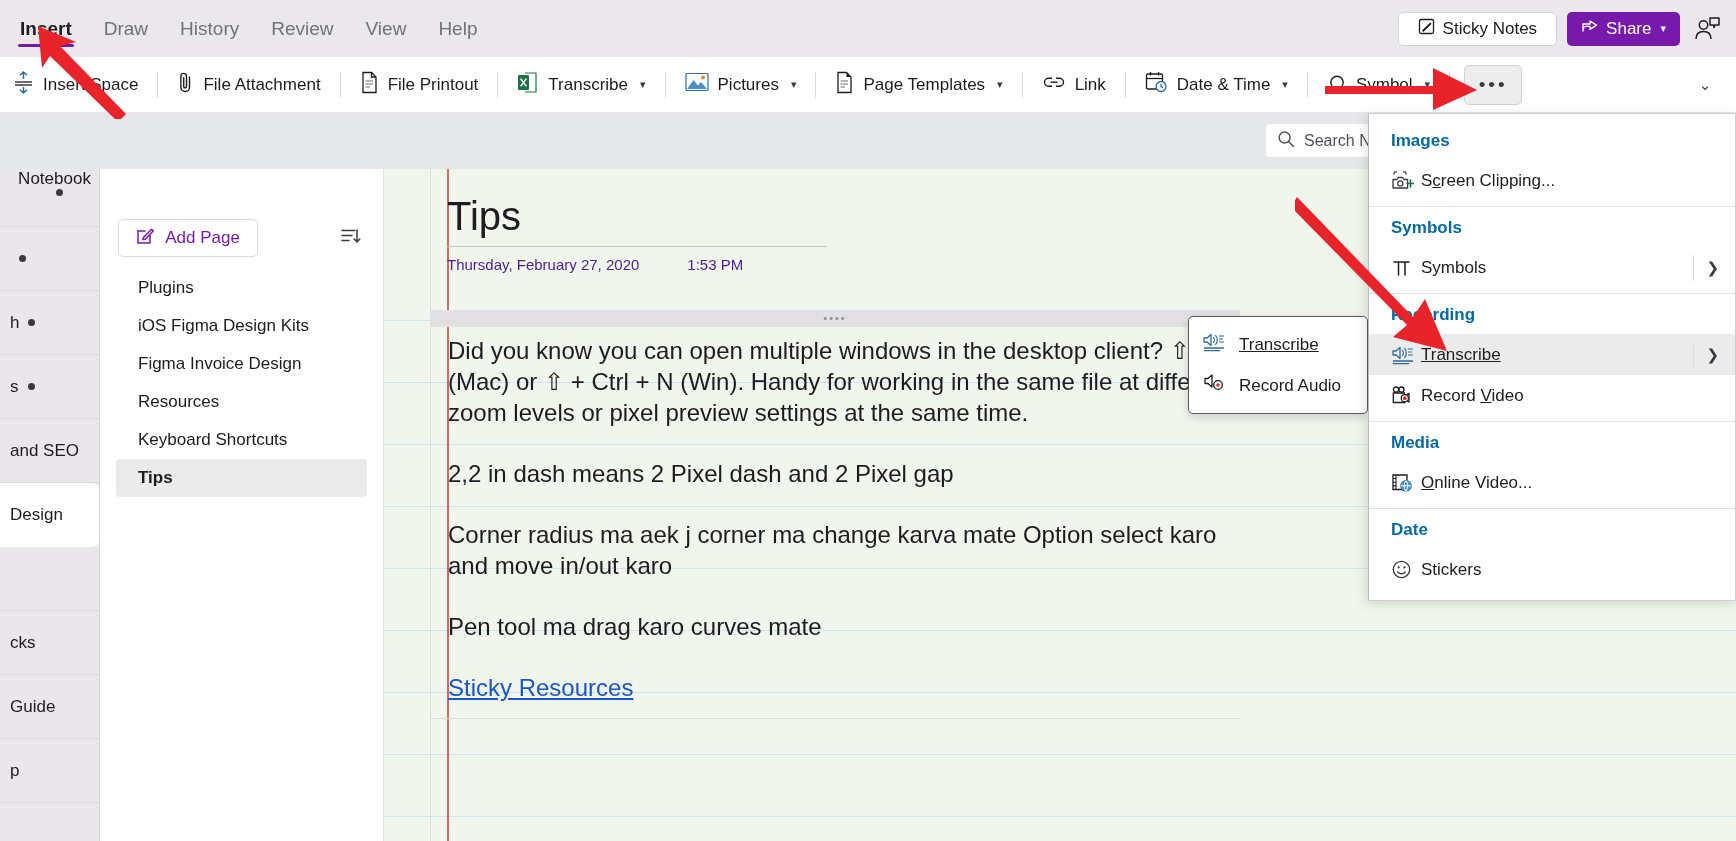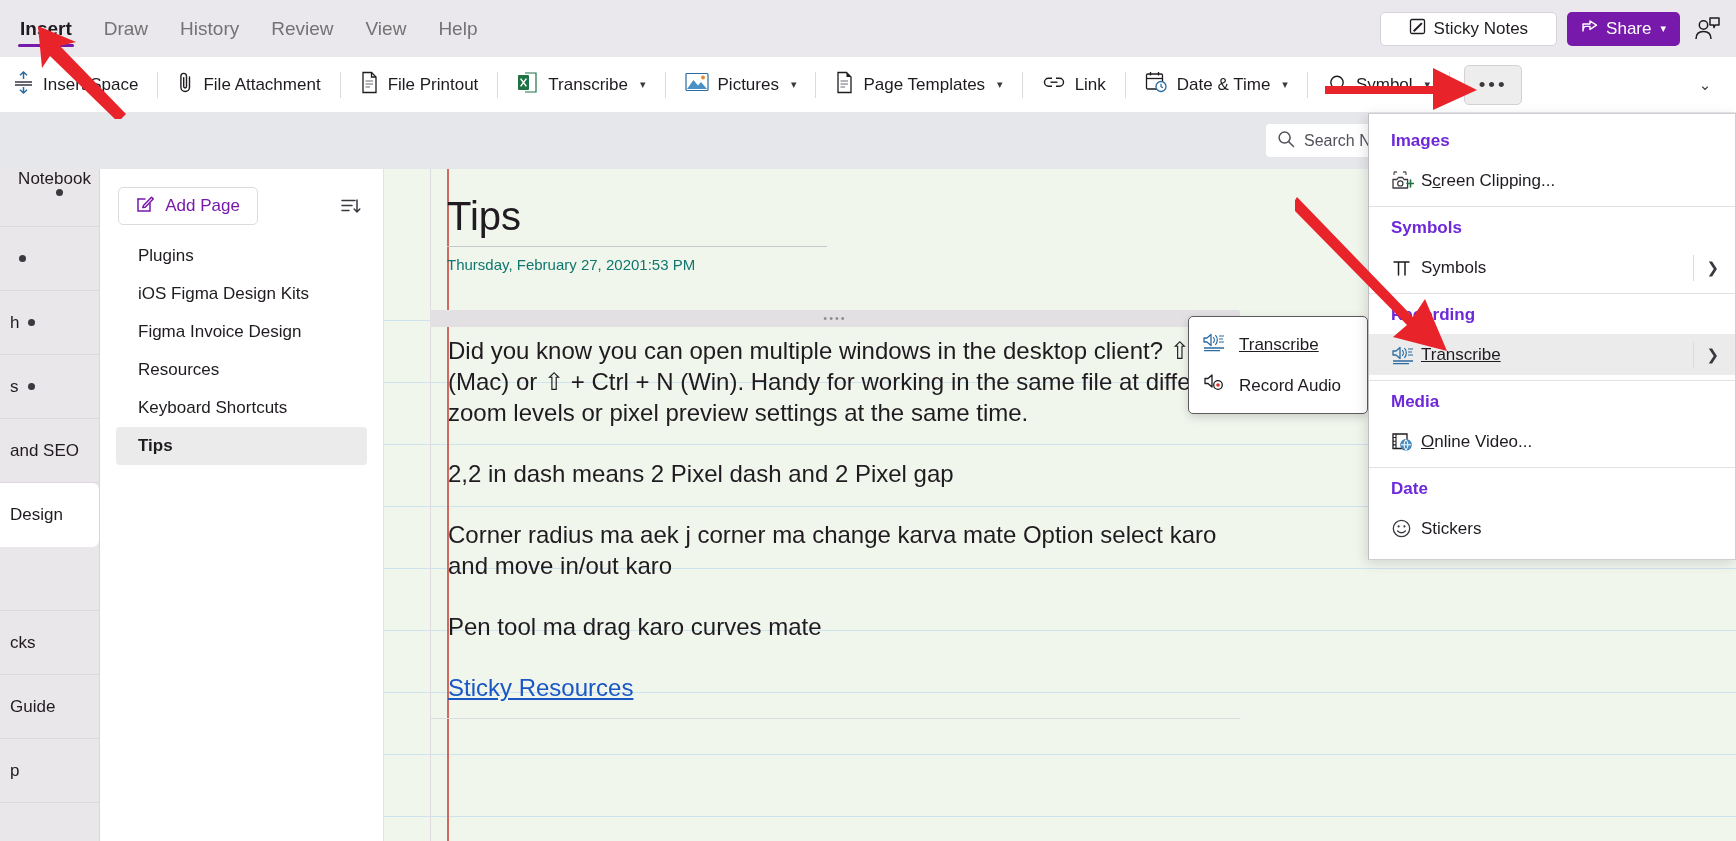--- a/index.html
+++ b/index.html
@@ -29,21 +29,21 @@
     content: ""; position: absolute; left: 14px; right: 14px; bottom: 10px;
     height: 3px; background: #7719aa; border-radius: 2px;
   }
   .menubar-right {
     margin-left: auto; display: flex; align-items: center; gap: 10px;
     padding-right: 12px;
   }
   .sticky-btn {
     display: flex; align-items: center; gap: 8px;
     background: #ffffff; border: 1px solid #d6d2da; border-radius: 5px;
-    height: 34px; padding: 0 28px; font-size: 17px; color: #1f1b20;
+    height: 34px; padding: 0 19px; font-size: 17px; color: #1f1b20;
     cursor: pointer;
   }
   .share-btn {
     display: flex; align-items: center; gap: 7px;
     background: #7719aa; color: #ffffff; border-radius: 5px;
     height: 34px; padding: 0 14px; font-size: 17px; cursor: pointer;
   }
   .share-caret { font-size: 11px; margin-left: 2px; }
   .person-icon { width: 34px; height: 34px; display:flex; align-items:center; justify-content:center; cursor:pointer; }
 
@@ -105,21 +105,21 @@
     border-top-right-radius: 7px; border-bottom-right-radius: 7px;
   }
   .rail-label { overflow: hidden; }
 
   
   .pagelist {
     position: absolute; left: 100px; top: 169px; width: 284px; height: 672px;
     background: #ffffff;
     border-right: 1px solid #e4e2e6;
   }
-  .addpage-row { display: flex; align-items: center; padding: 18px 16px 0 18px; }
+  .addpage-row { display: flex; align-items: flex-start; padding: 18px 16px 0 18px; margin-top: 32px; }
   .addpage-btn {
     display: flex; align-items: center; justify-content: center; gap: 10px;
     width: 140px; height: 38px; border: 1px solid #dedbe0; border-radius: 5px;
     background: #ffffff; color: #7719aa; font-size: 17px; cursor: pointer;
   }
   .sort-btn {
     margin-left: auto; width: 34px; height: 34px; display: flex;
     align-items: center; justify-content: center; cursor: pointer;
   }
   .page-items { margin-top: 12px; }
@@ -147,22 +147,22 @@
   }
   .title-block { position: absolute; left: 63px; top: 25px; }
   .note-title {
     font-size: 40px; color: #1f1b20; font-weight: normal; line-height: 1.1;
     font-family: "Liberation Sans", sans-serif;
   }
   .title-underline {
     width: 380px; height: 1px; background: #c9c6cc; margin-top: 8px;
   }
   .note-meta {
-    display: flex; margin-top: 9px;
-    font-size: 15px; color: #0f766e;
+    display: flex; gap: 48px; margin-top: 9px;
+    font-size: 15px; color: #4c1d95;
   }
   .note-body {
     position: absolute; left: 46px; top: 141px; width: 810px;
   }
   .body-handle {
     position: relative; height: 17px; background: #e2e0e3;
     border-top-left-radius: 2px; border-top-right-radius: 2px;
   }
   .body-handle .dots {
     position: absolute; left: 50%; transform: translateX(-50%);
@@ -193,21 +193,21 @@
   .ul { text-decoration: underline; }
 
   
   .dropdown {
     position: absolute; left: 1368px; top: 113px; width: 368px;
     background: #ffffff; border: 1px solid #d0ced3; border-left: 1px solid #bfbcc2;
     box-shadow: -2px 3px 12px rgba(0,0,0,.13);
     padding: 6px 0 10px 0; z-index: 50;
   }
   .dd-header {
-    font-size: 17px; font-weight: bold; color: #6d28d9;
+    font-size: 17px; font-weight: bold; color: #0369a1;
     padding: 11px 0 9px 22px;
   }
   .dd-item {
     display: flex; align-items: center;
     height: 41px; padding: 0 10px 0 22px; font-size: 17px; color: #1f1b20;
     cursor: pointer; position: relative;
   }
   .dd-item.highlight { background: #ebebeb; }
   .dd-icon { width: 30px; flex: 0 0 30px; display: flex; align-items: center; }
   .dd-label { flex: 1; }
@@ -599,20 +599,33 @@
           <path d="M2 6 H5 L9 2.5 V13.5 L5 10 H2 Z" fill="none" stroke="#2b6b9e" stroke-width="1.3" stroke-linejoin="round"></path>
           <path d="M11.2 5.2 a4 4 0 0 1 0 5.6" fill="none" stroke="#2b6b9e" stroke-width="1.2"></path>
           <path d="M13.4 3.2 a7 7 0 0 1 0 9.6" fill="none" stroke="#2b6b9e" stroke-width="1.2"></path>
           <path d="M17 4 H22 M17 7 H21 M17 10 H22" stroke="#2b6b9e" stroke-width="1.2"></path>
           <path d="M2 16 H22 M2 18.6 H18" stroke="#2b6b9e" stroke-width="1.3"></path>
         </svg>
       </span>
       <span class="dd-label"><span class="ul">Transcribe</span></span>
       <span class="dd-arrow">❯</span>
     </div>
+    <div class="dd-item">
+      <span class="dd-icon">
+        <svg width="24" height="21" viewBox="0 0 24 21">
+          <circle cx="5" cy="4.6" r="2.6" fill="none" stroke="#1f1b20" stroke-width="1.3"></circle>
+          <circle cx="10.5" cy="4.6" r="2.6" fill="none" stroke="#1f1b20" stroke-width="1.3"></circle>
+          <path d="M2.3 8 H13.5 V17.5 H2.3 Z" fill="none" stroke="#1f1b20" stroke-width="1.3"></path>
+          <path d="M13.5 11 L18 8.4 V17 L13.5 14.4 Z" fill="none" stroke="#1f1b20" stroke-width="1.3" stroke-linejoin="round"></path>
+          <circle cx="13.8" cy="13.2" r="3.6" fill="#ffffff" stroke="#1f1b20" stroke-width="1.2"></circle>
+          <circle cx="13.8" cy="13.2" r="1.9" fill="#d93025"></circle>
+        </svg>
+      </span>
+      <span class="dd-label"><span>Record </span><span class="ul">V</span><span>ideo</span></span>
+    </div>
 
     <div class="dd-sep"></div>
 
     <div class="dd-header">Media</div>
     <div class="dd-item">
       <span class="dd-icon">
         <svg width="24" height="21" viewBox="0 0 24 21">
           <path d="M2 3 H16 V17.5 H2 Z" fill="none" stroke="#1f1b20" stroke-width="1.3"></path>
           <path d="M5 3 V17.5" stroke="#1f1b20" stroke-width="1.1"></path>
           <path d="M2 6.5 H5 M2 10.2 H5 M2 13.9 H5" stroke="#1f1b20" stroke-width="1.1"></path>

